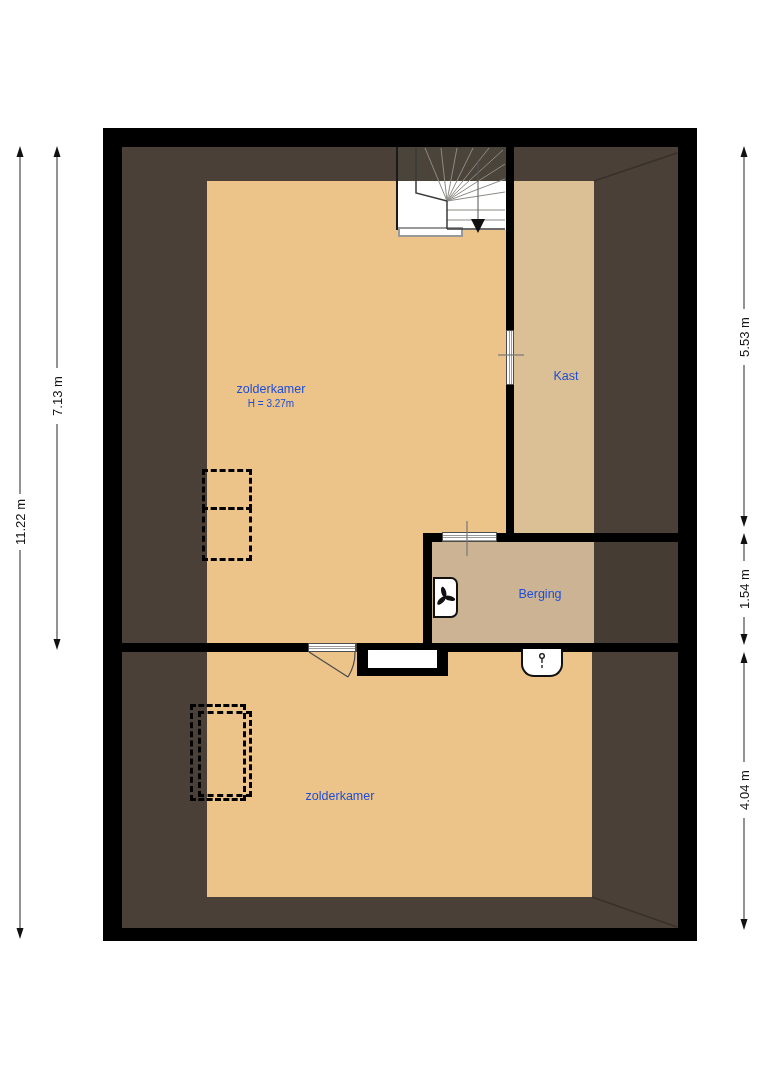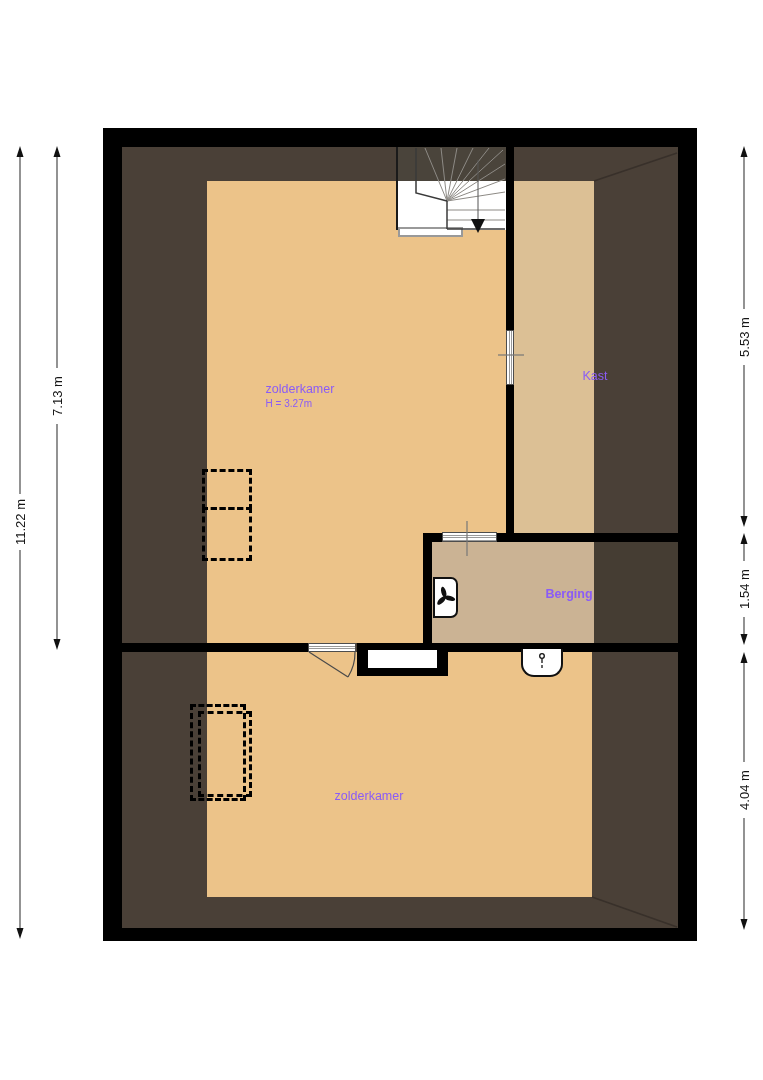--- a/index.html
+++ b/index.html
@@ -1,20 +1,20 @@
 <!DOCTYPE html>
 <html><head>
 <meta charset="utf-8">
 <style>
   html,body{margin:0;padding:0;background:#ffffff;}
   .canvas{position:relative;width:763px;height:1080px;background:#ffffff;overflow:hidden;
           font-family:"Liberation Sans",sans-serif;}
   .abs{position:absolute;}
-  .room-label{position:absolute;transform:translate(-50%,-50%);text-align:left;
-              color:#8b5cf6;font-size:12.5px;line-height:15px;white-space:nowrap;margin-left:29px;}
+  .room-label{position:absolute;transform:translate(-50%,-50%);text-align:center;
+              color:#1d4ed8;font-size:12.5px;line-height:15px;white-space:nowrap;}
   .room-sublabel{font-size:10px;line-height:13px;}
   .dim-label{position:absolute;transform:translate(-50%,-50%) rotate(-90deg);
              color:#161616;font-size:13px;white-space:nowrap;background:#fff;padding:0 3px;}
   .wall{position:absolute;background:#000;}
   .door-h{position:absolute;border:1px solid #4d4d4d;box-sizing:border-box;
           background:repeating-linear-gradient(180deg,#fff 0,#fff 1.6px,#9a9a9a 1.6px,#9a9a9a 2.6px);}
   .door-v{position:absolute;border:1px solid #4d4d4d;box-sizing:border-box;
           background:repeating-linear-gradient(90deg,#fff 0,#fff 1.6px,#9a9a9a 1.6px,#9a9a9a 2.6px);}
   .dashed-box{position:absolute;border:3px dashed #000;box-sizing:border-box;background:transparent;}
   svg.overlay{position:absolute;left:0;top:0;width:763px;height:1080px;pointer-events:none;}
@@ -64,21 +64,21 @@
   <div class="abs" style="left:521px;top:649px;width:42px;height:28px;background:#fff;border:2px solid #111;border-top:0;
               border-radius:0 0 13px 13px;box-sizing:border-box;"></div>
 
   <div class="room-label" style="left:271px;top:396px;">
     <div>zolderkamer</div>
     <div class="room-sublabel">H = 3.27m</div>
   </div>
   <div class="room-label" style="left:566px;top:376px;">
     <div>Kast</div>
   </div>
-  <div class="room-label" style="left:540px;top:594px;font-weight:bold;">
+  <div class="room-label" style="left:540px;top:594px;">
     <div>Berging</div>
   </div>
   <div class="room-label" style="left:340px;top:796px;">
     <div>zolderkamer</div>
   </div>
 
   <div class="dim-label" style="left:20px;top:522px;">11.22 m</div>
   <div class="dim-label" style="left:57px;top:396px;">7.13 m</div>
   <div class="dim-label" style="left:744px;top:337px;">5.53 m</div>
   <div class="dim-label" style="left:744px;top:589px;">1.54 m</div>

